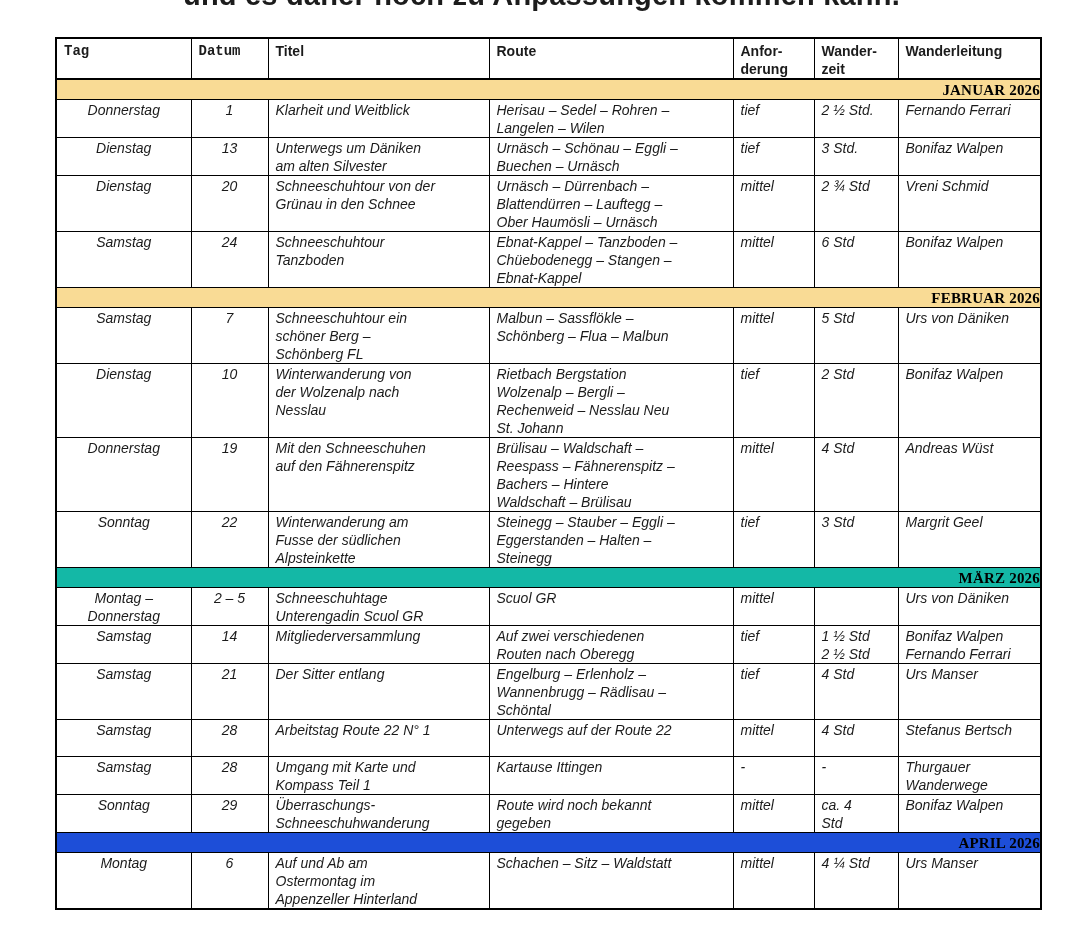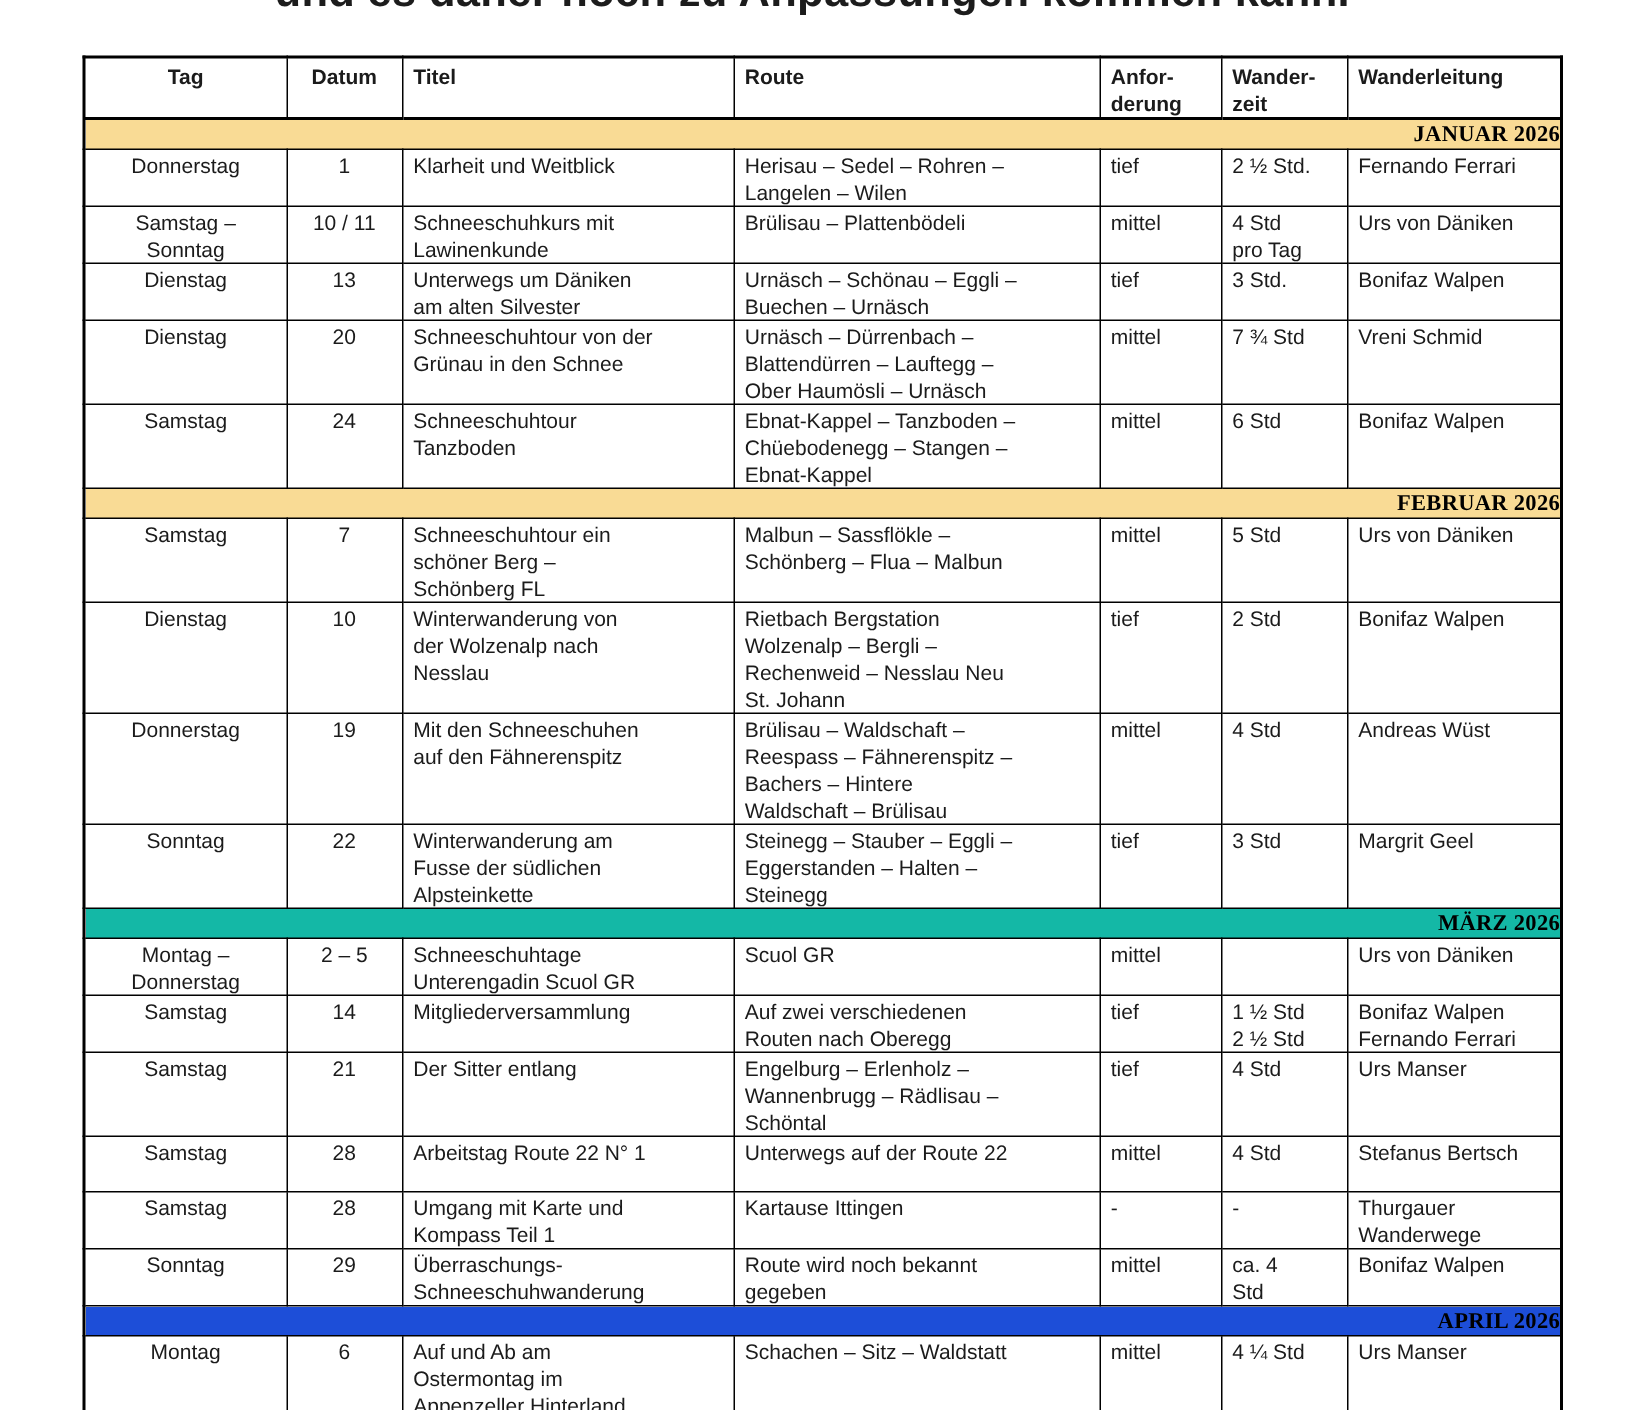--- a/index.html
+++ b/index.html
@@ -52,22 +52,22 @@
     white-space: pre-line;
     overflow: hidden;
   }
   thead th {
     font-weight: 700;
     text-align: left;
     height: 36px;
     padding-top: 3px;
     border-bottom: 2px solid #000;
   }
-  thead th.center { text-align: center; }
-  tr.data-row { height: 37px; }
+  thead th.center { text-align: left; font-family: Liberation Mono, monospace; }
+  tr.data-row { height: 37px; font-style: italic; }
   td.center { text-align: center; }
   tr.month-row td {
     height: 18px;
     line-height: 18px;
     padding: 1px 0 0 0;
     text-align: right;
     font-family: "Liberation Serif", serif;
     font-weight: 700;
     font-size: 15px;
     letter-spacing: 0.2px;
@@ -110,52 +110,40 @@
         <td class="center">Donnerstag</td>
         <td class="center">1</td>
         <td>Klarheit und Weitblick</td>
         <td>Herisau – Sedel – Rohren –
 Langelen – Wilen</td>
         <td>tief</td>
         <td>2 ½ Std.</td>
         <td>Fernando Ferrari</td>
       </tr>
       <tr class="data-row">
-        <td class="center">Samstag –
-Sonntag</td>
-        <td class="center">10 / 11</td>
-        <td>Schneeschuhkurs mit
-Lawinenkunde</td>
-        <td>Brülisau – Plattenbödeli</td>
-        <td>mittel</td>
-        <td>4 Std
-pro Tag</td>
-        <td>Urs von Däniken</td>
-      </tr>
-      <tr class="data-row">
         <td class="center">Dienstag</td>
         <td class="center">13</td>
         <td>Unterwegs um Däniken
 am alten Silvester</td>
         <td>Urnäsch – Schönau – Eggli –
 Buechen – Urnäsch</td>
         <td>tief</td>
         <td>3 Std.</td>
         <td>Bonifaz Walpen</td>
       </tr>
       <tr class="data-row">
         <td class="center">Dienstag</td>
         <td class="center">20</td>
         <td>Schneeschuhtour von der
 Grünau in den Schnee</td>
         <td>Urnäsch – Dürrenbach –
 Blattendürren – Lauftegg –
 Ober Haumösli – Urnäsch</td>
         <td>mittel</td>
-        <td>7 ¾ Std</td>
+        <td>2 ¾ Std</td>
         <td>Vreni Schmid</td>
       </tr>
       <tr class="data-row">
         <td class="center">Samstag</td>
         <td class="center">24</td>
         <td>Schneeschuhtour
 Tanzboden</td>
         <td>Ebnat-Kappel – Tanzboden –
 Chüebodenegg – Stangen –
 Ebnat-Kappel</td>

